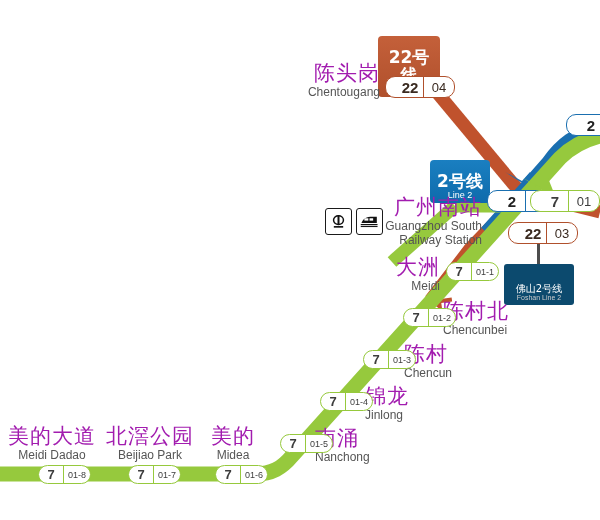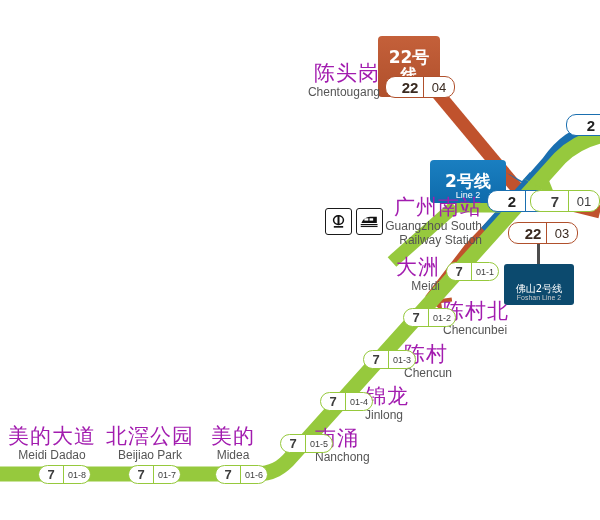--- a/index.html
+++ b/index.html
@@ -97,21 +97,21 @@
 
     <path d="M 523 178 L 545 192 L 537 202 L 556 198 L 548 178 L 540 187 z" fill="#96c93d"></path>
   </g>
 </svg>
 
 <div class="line-plate plate-l22" style="left:378px;top:36px;width:62px;">
   <div class="lp-cn">22号线</div>
   <div class="lp-en">Line 22</div>
 </div>
 
-<div class="line-plate plate-l2" style="left:430px;top:160px;width:76px;">
+<div class="line-plate plate-l2" style="left:430px;top:160px;width:60px;">
   <div class="lp-cn">2号线</div>
   <div class="lp-en">Line 2</div>
 </div>
 
 <div class="post-stem" style="left:537px;top:240px;height:26px;"></div>
 <div class="post-sign" style="left:504px;top:264px;width:70px;">
   <div class="ps-cn">佛山2号线</div>
   <div class="ps-en">Foshan Line 2</div>
 </div>
 

